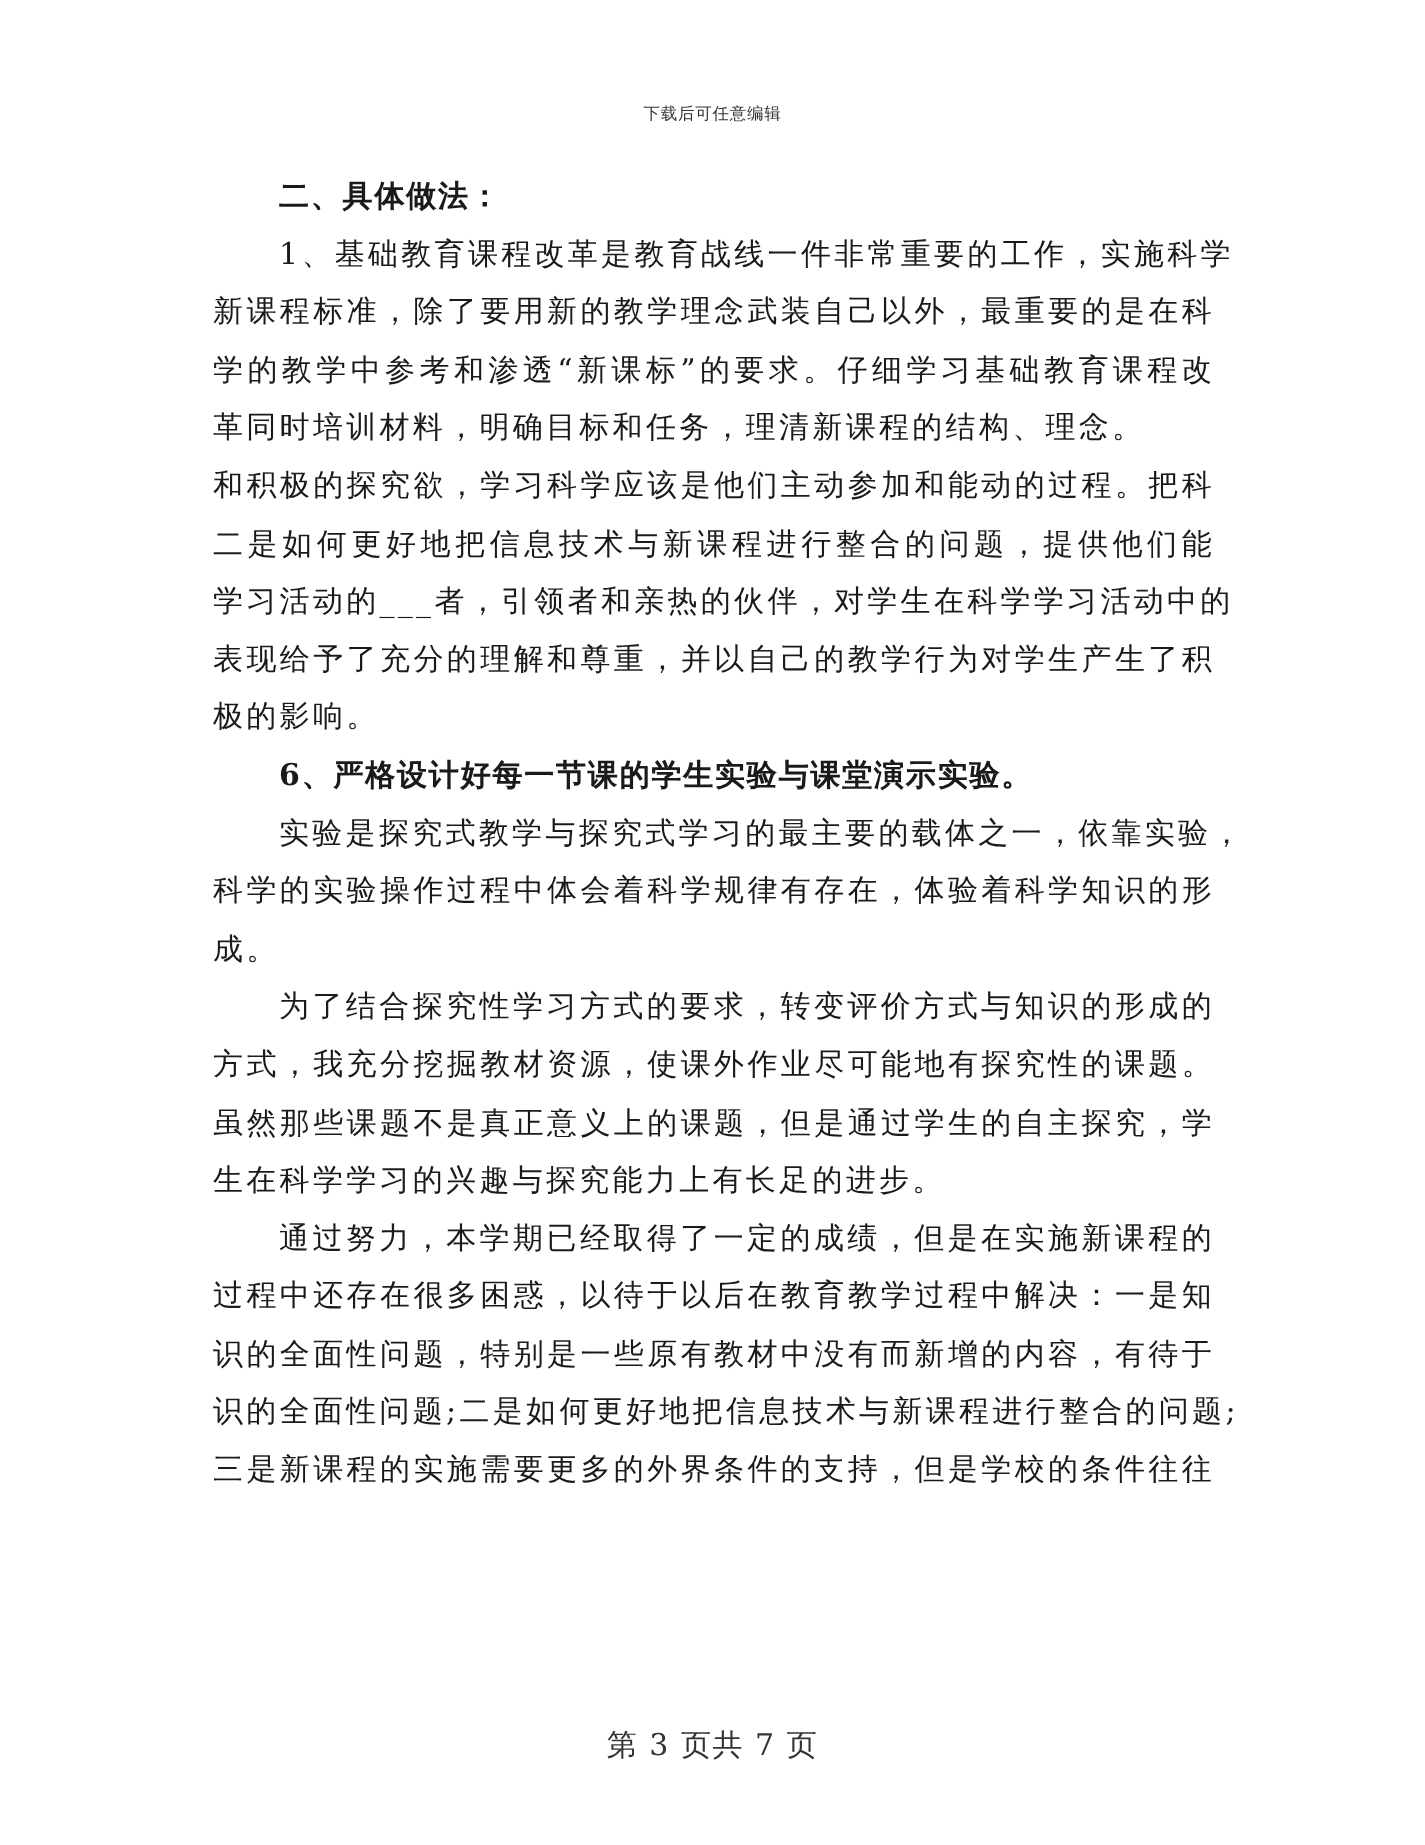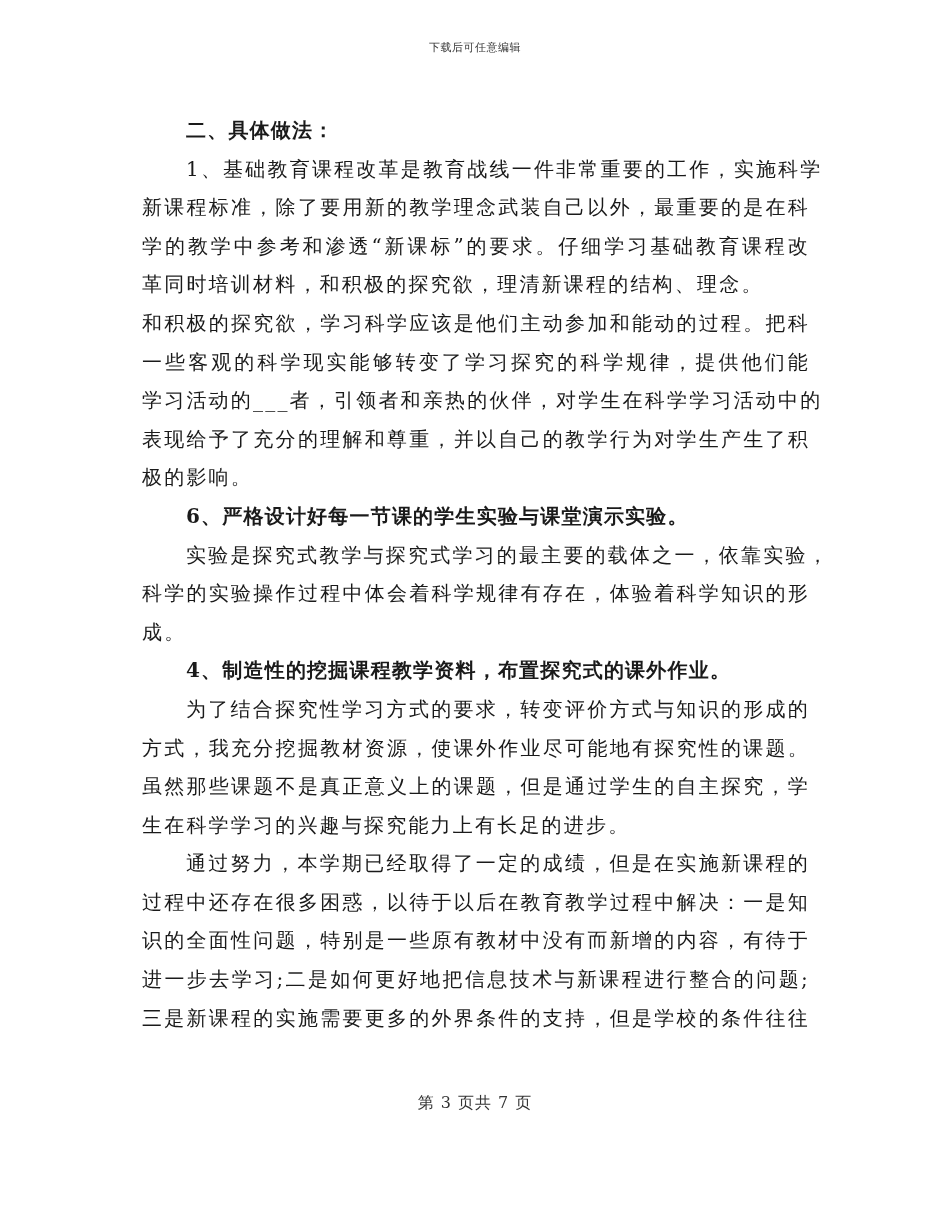--- a/index.html
+++ b/index.html
@@ -10,21 +10,21 @@
     body {
       width: 950px;
       height: 1230px;
       position: relative;
       overflow: hidden;
       font-family: "DejaVu Serif", "Liberation Serif", serif;
       color: #1a1a1a;
     }
     .page-header {
       position: absolute;
-      top: 40px;
+      top: 68px;
       left: 0;
       width: 950px;
       text-align: center;
       font-size: 11px;
       color: #333;
       letter-spacing: 0.5px;
     }
     .content {
       position: absolute;
       top: 111px;
@@ -48,61 +48,60 @@
       padding-left: 44px;
     }
     .line.heading {
       font-weight: bold;
       letter-spacing: 1.2px;
       text-align-last: left;
       padding-left: 44px;
     }
     .page-footer {
       position: absolute;
-      top: 1093px;
+      top: 1150px;
       left: 0;
       width: 950px;
       text-align: center;
-      font-size: 16px;
+      font-size: 20px;
       color: #333;
       letter-spacing: 1px;
     }
   </style>
 </head>
 <body>
 
 <div class="page-header">下载后可任意编辑</div>
 
 <div class="content">
   <div class="line heading">二、具体做法：</div>
 
   <div class="line indent">1、基础教育课程改革是教育战线一件非常重要的工作，实施科学</div>
   <div class="line">新课程标准，除了要用新的教学理念武装自己以外，最重要的是在科</div>
   <div class="line">学的教学中参考和渗透“新课标”的要求。仔细学习基础教育课程改</div>
-  <div class="line last">革同时培训材料，和积极的探究欲，理清新课程的结构、理念。</div>
+  <div class="line last">革同时培训材料，明确目标和任务，理清新课程的结构、理念。</div>
 
   <div class="line">和积极的探究欲，学习科学应该是他们主动参加和能动的过程。把科</div>
-  <div class="line">一些客观的科学现实能够转变了学习探究的科学规律，提供他们能</div>
+  <div class="line">二是如何更好地把信息技术与新课程进行整合的问题，提供他们能</div>
   <div class="line">学习活动的___者，引领者和亲热的伙伴，对学生在科学学习活动中的</div>
   <div class="line">表现给予了充分的理解和尊重，并以自己的教学行为对学生产生了积</div>
   <div class="line last">极的影响。</div>
 
   <div class="line heading">6、严格设计好每一节课的学生实验与课堂演示实验。</div>
 
   <div class="line indent">实验是探究式教学与探究式学习的最主要的载体之一，依靠实验，</div>
   <div class="line">科学的实验操作过程中体会着科学规律有存在，体验着科学知识的形</div>
   <div class="line last">成。</div>
 
-  <div class="line heading">4、制造性的挖掘课程教学资料，布置探究式的课外作业。</div>
 
   <div class="line indent">为了结合探究性学习方式的要求，转变评价方式与知识的形成的</div>
   <div class="line">方式，我充分挖掘教材资源，使课外作业尽可能地有探究性的课题。</div>
   <div class="line">虽然那些课题不是真正意义上的课题，但是通过学生的自主探究，学</div>
   <div class="line last">生在科学学习的兴趣与探究能力上有长足的进步。</div>
 
   <div class="line indent">通过努力，本学期已经取得了一定的成绩，但是在实施新课程的</div>
   <div class="line">过程中还存在很多困惑，以待于以后在教育教学过程中解决：一是知</div>
   <div class="line">识的全面性问题，特别是一些原有教材中没有而新增的内容，有待于</div>
-  <div class="line">进一步去学习;二是如何更好地把信息技术与新课程进行整合的问题;</div>
+  <div class="line">识的全面性问题;二是如何更好地把信息技术与新课程进行整合的问题;</div>
   <div class="line">三是新课程的实施需要更多的外界条件的支持，但是学校的条件往往</div>
 </div>
 
 <div class="page-footer">第 3 页共 7 页</div>
 
 </body></html>

